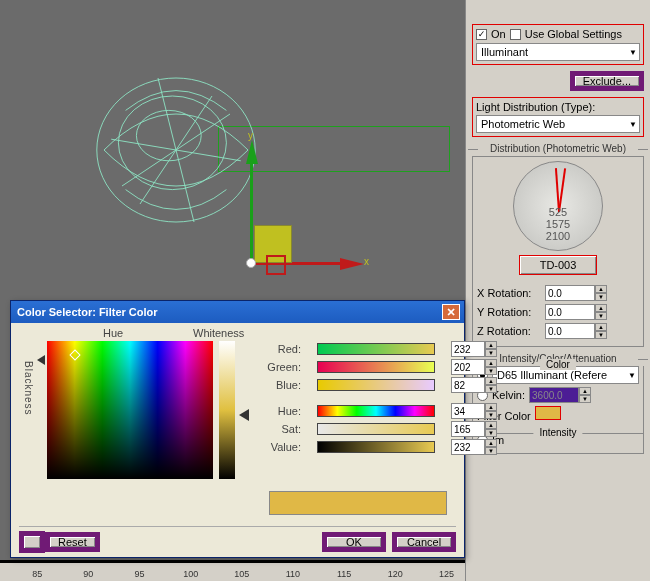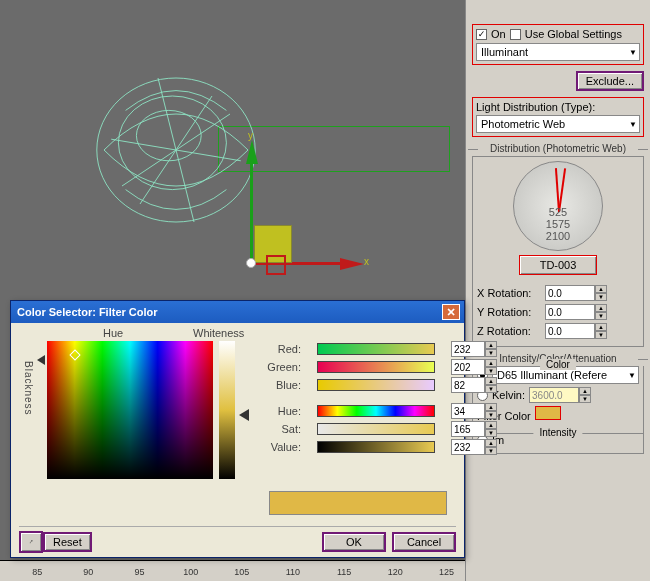--- a/index.html
+++ b/index.html
@@ -12,30 +12,30 @@
 .axis-line-y { position: absolute; left: 250px; top: 164px; width: 3px; height: 100px; background: #1aa01a; }
 .axis-arrow-x { position: absolute; left: 340px; top: 258px; width: 0; height: 0; border-top: 6px solid transparent; border-bottom: 6px solid transparent; border-left: 24px solid #c01a1a; }
 .axis-line-x { position: absolute; left: 252px; top: 262px; width: 100px; height: 3px; background: #c01a1a; }
 .gizmo-sq { position: absolute; left: 254px; top: 225px; width: 38px; height: 38px; background: #c0c020; border: 1px solid #888830; }
 .gizmo-sq2 { position: absolute; left: 266px; top: 255px; width: 20px; height: 20px; border: 2px solid #c01a1a; }
 .origin-dot { position: absolute; left: 246px; top: 258px; width: 10px; height: 10px; border-radius: 50%; background: #fff; border: 1px solid #aaa; }
 .sel-rect { position: absolute; left: 218px; top: 126px; width: 232px; height: 46px; border: 1px solid #1ea01e; }
 .mesh { position: absolute; left: 86px; top: 60px; width: 180px; height: 180px; }
 .mesh svg { width: 100%; height: 100%; }
 
-.ruler { position: absolute; left: 0; bottom: 0; width: 465px; height: 21px; background: #d4d0c8; border-top: 1px solid #000000; }
+.ruler { position: absolute; left: 0; bottom: 0; width: 465px; height: 21px; background: #d4d0c8; border-top: 3px solid #000000; }
 .tick-lbl { position: absolute; top: 6px; font-size: 9px; color: #333; transform: translateX(-50%); }
 
 .side { position: absolute; right: 0; top: 0; width: 185px; height: 581px; background: #d4d0c8; border-left: 1px solid #888; padding: 4px 6px 4px 6px; overflow: hidden; }
 .red-box { border: 1px solid #e00000; padding: 3px; margin-bottom: 6px; }
 .row { display: flex; align-items: center; gap: 4px; margin-bottom: 3px; }
 .cbx { width: 11px; height: 11px; border: 1px solid #666; background: #fff; display: inline-flex; align-items: center; justify-content: center; font-size: 9px; line-height: 1; }
 .sel { flex: 1; height: 18px; border: 1px solid #888; background: #fff; display: flex; align-items: center; justify-content: space-between; padding: 0 2px 0 4px; }
 .sel .ar { font-size: 8px; }
-.btn { height: 20px; border: 2px solid #701a75; background: #d4d0c8; box-shadow: inset 1px 1px 0 #fff, inset -1px -1px 0 #888; padding: 0 8px; display: inline-flex; align-items: center; justify-content: center; }
+.btn { height: 20px; border: 5px solid #701a75; background: #d4d0c8; box-shadow: inset 1px 1px 0 #fff, inset -1px -1px 0 #888; padding: 0 8px; display: inline-flex; align-items: center; justify-content: center; }
 .grp-hdr { text-align: center; margin: 6px 0 2px; font-size: 11px; color: #333; position: relative; }
 .grp-hdr::before, .grp-hdr::after { content: ""; position: absolute; top: 50%; width: 10px; height: 1px; background: #888; }
 .grp-hdr::before { left: -4px; } .grp-hdr::after { right: -4px; }
 .fieldset { border: 1px solid #888; border-top: none; position: relative; padding: 0 4px 4px; }
 .fieldset .legend { position: absolute; top: -7px; left: 50%; transform: translateX(-50%); background: #d4d0c8; padding: 0 6px; font-size: 10px; white-space: nowrap; text-align: center; }
 .web-disk { width: 90px; height: 90px; margin: 4px auto; border: 1px solid #888; border-radius: 50%; background: radial-gradient(circle, #e8e8e4 0%, #c0c0bc 100%); position: relative; }
 .web-line { position: absolute; left: 50%; top: 6px; width: 2px; height: 44px; background: #e00000; transform-origin: bottom center; }
 .web-nums { position: absolute; left: 50%; top: 50%; font-size: 7px; color: #555; transform: translateX(-50%); text-align: center; line-height: 1.1; }
 .spn { display: flex; align-items: center; }
 .spn input { width: 50px; height: 16px; border: 1px solid #888; background: #fff; padding: 0 2px; font-size: 10px; }
@@ -184,21 +184,21 @@
         <span class="radio on"></span>
       <div class="sel" style="flex:1">
           <span>D65 Illuminant (Refere</span>
           <span class="ar">▼</span>
         </div>
     </div>
     <div class="row">
         <span class="radio"></span>
       <span>Kelvin:</span>
       <div class="spn">
-          <input disabled="" style="background: #fef9c3; color: rgb(136, 136, 136);" value="3600.0">
+          <input disabled="" style="background: #4c1d95; color: rgb(136, 136, 136);" value="3600.0">
           <div class="updn">
             <div>▲</div>
             <div>▼</div>
           </div>
         </div>
     </div>
     <div class="row">
         <span>Filter Color</span>
       <span class="swatch red-box" style="background:#e0b846;border:1px solid #e00000"></span>
     </div>

